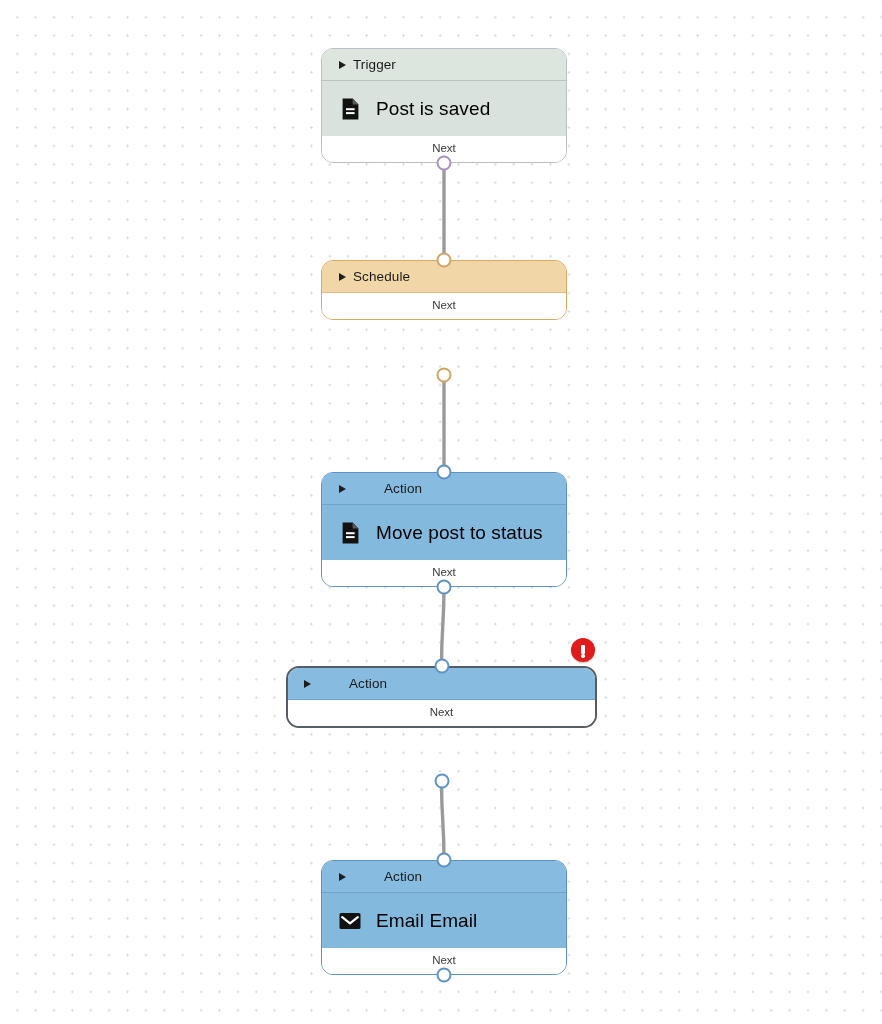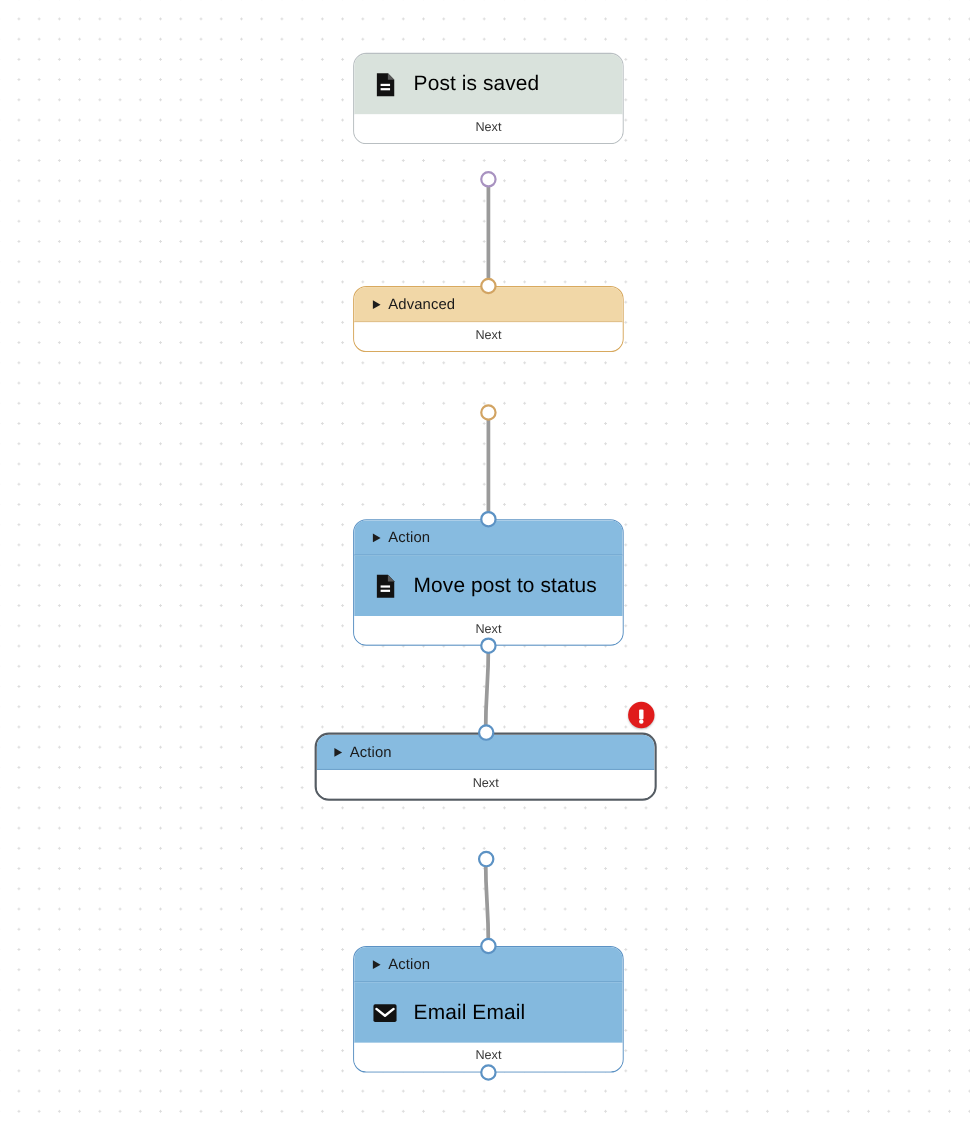--- a/index.html
+++ b/index.html
@@ -116,21 +116,21 @@
   
   .type-trigger            { border-color: #b9bfc2; }
   .type-trigger .node-head { background: #dde5df; border-bottom-color: #b9c4bc; }
   .type-trigger .node-body { background: #d9e2dc; }
 
   .type-advanced            { border-color: #d8a95f; }
   .type-advanced .node-head { background: #f1d7a7; border-bottom-color: #dcbc85; }
   .type-advanced .node-body { background: #f0d6a4; }
 
   .type-action            { border-color: #5c92c4; }
-  .type-action .node-head { background: #87bbe0; border-bottom-color: #6fa3cc; }
+  .type-action .node-head { background: #87bbe0; border-bottom-color: #6fa3cc; gap: 31px; }
   .type-action .node-body { background: #84b9de; }
 
   .type-action.selected   { border-color: #555c63; }
 
   
   .port {
     position: absolute;
     width: 15px;
     height: 15px;
     border-radius: 50%;
@@ -180,37 +180,41 @@
 
   <svg id="wires" width="882" height="1024" viewBox="0 0 882 1024">
       <path d="M 444 162.5 C 444 211.25, 444 211.25, 444 260" fill="none" stroke="#9a9a9a" stroke-width="3.4" stroke-linecap="round"></path>
       <path d="M 444 374.5 C 444 423.25, 444 423.25, 444 472" fill="none" stroke="#9a9a9a" stroke-width="3.4" stroke-linecap="round"></path>
       <path d="M 444 586.5 C 444 626.25, 441.5 626.25, 441.5 666" fill="none" stroke="#9a9a9a" stroke-width="3.4" stroke-linecap="round"></path>
       <path d="M 441.5 781 C 441.5 820.5, 444 820.5, 444 860" fill="none" stroke="#9a9a9a" stroke-width="3.4" stroke-linecap="round"></path>
     </svg>
 
   <div id="node-layer">
       <div class="node type-trigger" style="left: 321px; top: 48px; width: 246px;">
+        <div class="node-head">
+          <span class="caret"></span>
+          <span class="head-label">Trigger</span>
+        </div>
         <div class="node-body">
           <svg class="node-icon" viewBox="0 0 24 24">
             <path d="M4.6 1.6 h10.1 L20.4 7.4 V22.4 H4.6 Z" fill="#121212"></path>
             <path d="M14.6 1.6 V7.6 H20.4" fill="#5a5a5a"></path>
             <rect x="8.0" y="11.2" width="8.6" height="2.0" fill="#ffffff"></rect>
             <rect x="8.0" y="15.1" width="8.6" height="2.0" fill="#ffffff"></rect>
           </svg>
           <span class="body-label">Post is saved</span>
         </div>
         <div class="node-foot">
           <span class="foot-label">Next</span>
         </div>
       </div>
       <div class="node type-advanced" style="left: 321px; top: 260px; width: 246px;">
         <div class="node-head">
           <span class="caret"></span>
-          <span class="head-label">Advanced</span>
+          <span class="head-label">Schedule</span>
         </div>
         <div class="node-foot">
           <span class="foot-label">Next</span>
         </div>
       </div>
       <div class="node type-action" style="left: 321px; top: 472px; width: 246px;">
         <div class="node-head">
           <span class="caret"></span>
           <span class="head-label">Action</span>
         </div>

